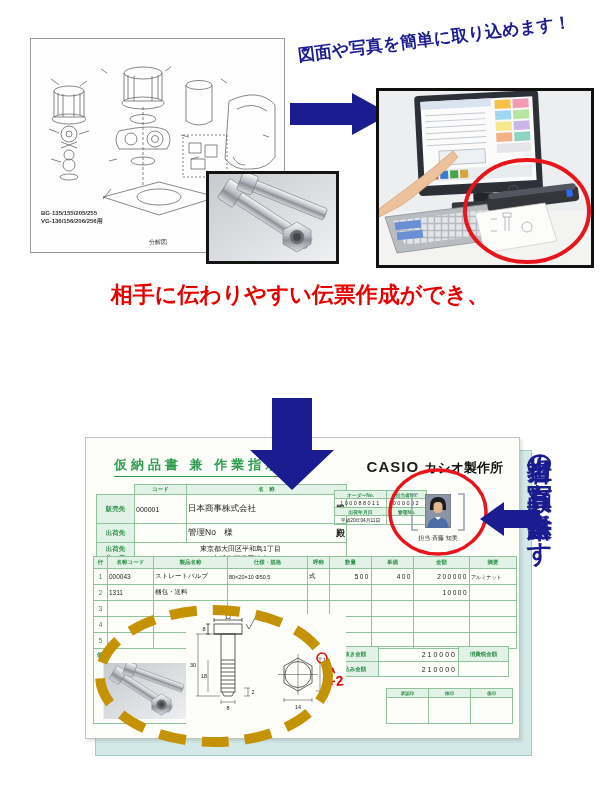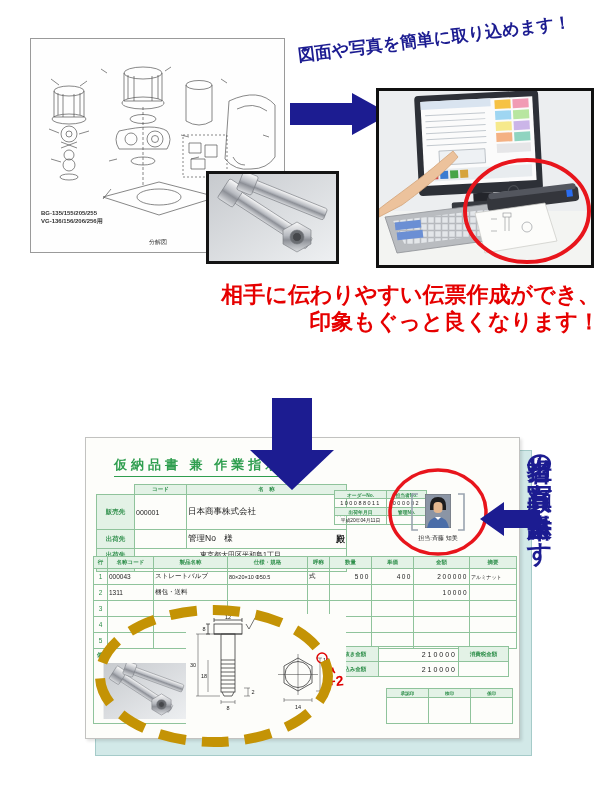--- a/index.html
+++ b/index.html
@@ -17,21 +17,21 @@
     color:#1c1c91;font-size:17px;font-weight:bold;white-space:nowrap;}
   
   .pos-photo{position:absolute;left:376px;top:88px;width:212px;height:174px;
     border:3px solid #101010;background:#eceef0;}
   
   .arrow{position:absolute;}
   
   .midtext{position:absolute;left:0;top:281px;width:600px;text-align:center;
     font-weight:bold;font-size:22px;line-height:27px;}
   .midtext .navy{color:#1c1c91;}
-  .midtext .red{color:#e60000;text-align:right;}
+  .midtext .red{color:#e60000;}
   
   .sheet-back{position:absolute;left:95px;top:450px;width:435px;height:304px;
     background:#d2e9e8;border:1px solid #a5cbc9;}
   .sheet{position:absolute;left:85px;top:437px;width:433px;height:300px;
     background:#fdfdfa;border:1px solid #c2c2c0;box-shadow:2px 2px 3px rgba(0,0,0,.12);}
   .form-title{position:absolute;left:28px;top:18px;color:#2f9e4f;font-size:13px;
     font-weight:bold;letter-spacing:4px;border-bottom:1px solid #2f9e4f;padding-bottom:2px;white-space:nowrap;}
   .brand{position:absolute;right:16px;top:20px;white-space:nowrap;}
   .brand .casio{font-size:15px;font-weight:800;letter-spacing:1px;color:#1d1d1f;}
   .brand .maker{font-size:13px;font-weight:bold;color:#111;margin-left:5px;}
@@ -224,44 +224,46 @@
         <circle cx="148" cy="136" r="5"></circle>
           <path d="M118,128 h-6 M118,140 h-6"></path>
       </g>
 
       <ellipse cx="148" cy="120" rx="62" ry="51" fill="none" stroke="#e8151c" stroke-width="4"></ellipse>
     </svg>
   </div>
 
   <div class="midtext">
     <div class="red">相手に伝わりやすい伝票作成ができ、</div>
-    <div class="red">印象もぐっと良くなります！</div>
   </div>
 
   <svg class="arrow" style="left:248px;top:398px;z-index:6;" width="90" height="95" viewBox="0 0 90 95">
     <polygon points="24,0 64,0 64,52 86,52 44,92 2,52 24,52" fill="#1c1c91"></polygon>
   </svg>
 
   <div class="sheet-back"></div>
   <div class="sheet">
     <div class="form-title">仮納品書 兼 作業指示書</div>
+    <div class="brand">
+      <span class="casio">CASIO</span><span class="maker">カシオ製作所</span>
+    </div>
 
     <table class="cust">
       <colgroup>
           <col style="width:38px">
           <col style="width:52px">
           <col style="width:160px">
         </colgroup>
       <tbody>
           <tr style="height:10px">
         <td style="border:none"></td>
         <td class="ghdr" style="font-size:5.5px">コード</td>
         <td class="ghdr" style="font-size:5.5px">名　称</td>
       </tr>
-      <tr style="height:35px">
+      <tr style="height:29px">
         <td class="lbl">販売先</td>
         <td>000001</td>
         <td class="name"><span>日本商事株式会社</span><span class="hono">殿</span></td>
       </tr>
       <tr style="height:19px">
         <td class="lbl">出荷先</td>
         <td></td>
         <td class="name"><span>管理No　様</span><span class="hono">殿</span></td>
       </tr>
       <tr style="height:23px">

